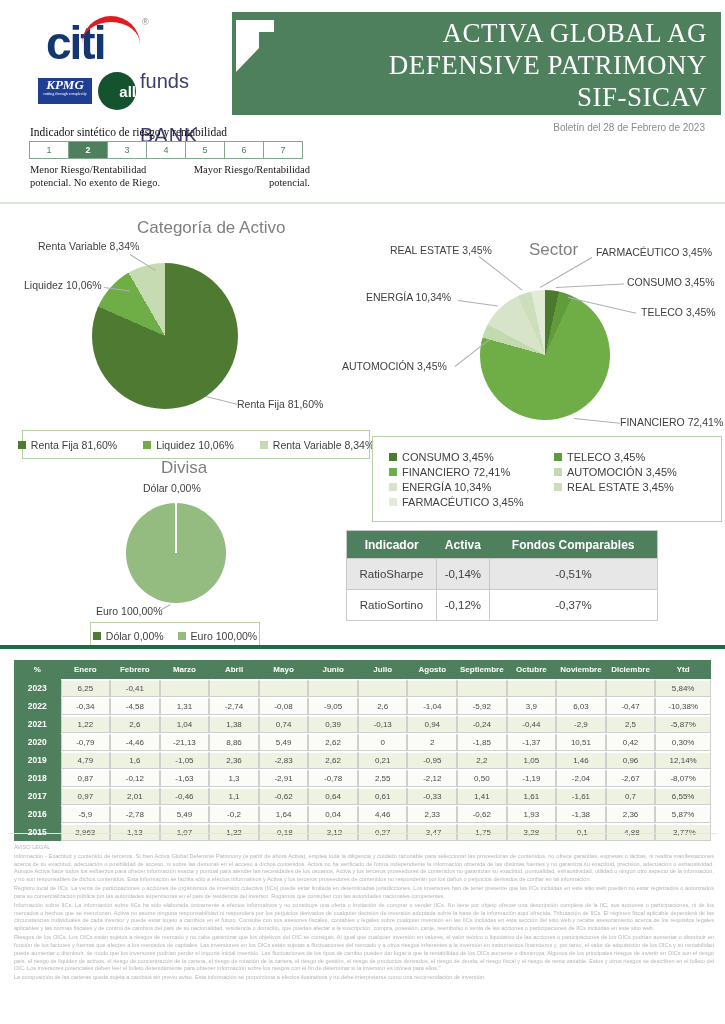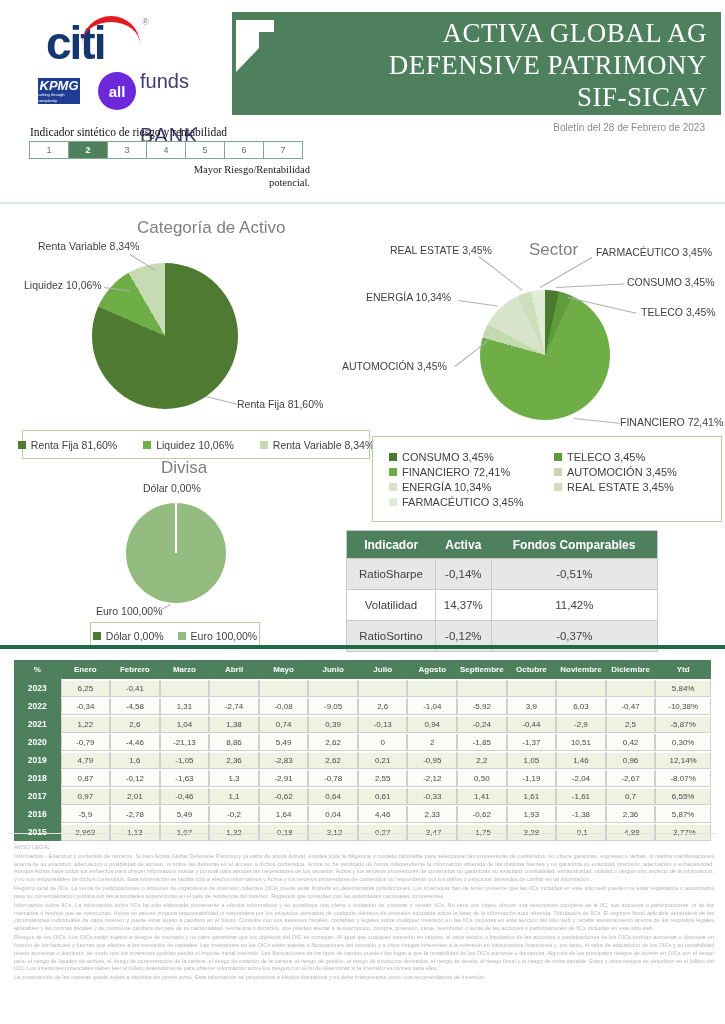--- a/index.html
+++ b/index.html
@@ -5,26 +5,26 @@
   html,body{margin:0;padding:0;background:#fff;}
   #page{position:relative;width:725px;height:1024px;background:#fff;overflow:hidden;
         font-family:"Liberation Sans",sans-serif;color:#3f3f3f;}
 
   
   .citi{position:absolute;left:46px;top:20px;font-size:46px;font-weight:bold;color:#15366F;
         letter-spacing:-2px;line-height:1;}
   .citi-arc{position:absolute;left:36px;top:-4px;width:58px;height:22px;
         border-top:6px solid #E11B22;border-radius:50% 50% 0 0/100% 100% 0 0;}
   .citi-reg{position:absolute;left:96px;top:-2px;font-size:9px;color:#8a8a8a;font-weight:normal;letter-spacing:0;}
-  .kpmg{position:absolute;left:38px;top:78px;width:42px;height:26px;background:#1F3E93;color:#fff;
-        display:flex;flex-direction:column;align-items:center;justify-content:center;}
+  .kpmg{position:absolute;left:38px;top:78px;width:54px;height:26px;background:#1F3E93;color:#fff;
+        display:flex;flex-direction:column;align-items:center;font-family:Liberation Serif, serif;}
   .kpmg .k1{font-size:13px;font-weight:bold;font-style:italic;line-height:1;}
   .kpmg .k2{font-size:4px;line-height:1.4;}
   .af-circle{position:absolute;left:98px;top:72px;width:38px;height:38px;border-radius:50%;
-        background:#6d28d9;color:#fff;display:flex;align-items:center;justify-content:center;
+        background:#14532d;color:#fff;display:flex;align-items:center;justify-content:flex-end;
         font-size:15px;font-weight:bold;}
   .af-text{position:absolute;left:140px;top:72px;color:#3C3D6E;line-height:0.92;}
   .af-text .f1{font-size:20px;}
   .af-text .f2{font-size:20px;letter-spacing:1px;margin-top:36px;}
   .banner{position:absolute;left:232px;top:12px;width:489px;height:103px;background:#4E805E;}
   .banner-flag{position:absolute;left:4px;top:8px;}
   .banner-title{position:absolute;right:14px;top:6px;text-align:right;color:#fff;
         font-family:"Liberation Serif",serif;font-size:27px;line-height:1.18;letter-spacing:0.5px;}
   .bulletin{position:absolute;right:20px;top:122px;font-size:10px;color:#8b8b8b;}
 
@@ -119,20 +119,21 @@
   <div class="risk-label">Indicador sintético de riesgo y rentabilidad</div>
   <div class="risk-scale">
       <div class="rcell">1</div>
       <div class="rcell sel">2</div>
       <div class="rcell">3</div>
       <div class="rcell">4</div>
       <div class="rcell">5</div>
       <div class="rcell">6</div>
       <div class="rcell">7</div>
     </div>
+  <div class="risk-note-left">Menor Riesgo/Rentabilidad potencial. No exento de Riego.</div>
   <div class="risk-note-right">Mayor Riesgo/Rentabilidad potencial.</div>
   <div class="hairline-green"></div>
 
   <div class="chart-title" style="left:120px;top:218px;">Categoría de Activo</div>
   <div class="pie" style="left: 92px; top: 263px; width: 146px; height: 146px; background: conic-gradient(rgb(78, 123, 49) 0%, rgb(78, 123, 49) 81.6%, rgb(111, 174, 71) 81.6%, rgb(111, 174, 71) 91.66%, rgb(199, 219, 178) 91.66%, rgb(199, 219, 178) 100%);"></div>
   <div class="callout" style="left:38px;top:240px;">Renta Variable 8,34%</div>
   <div class="callout" style="left:24px;top:279px;">Liquidez 10,06%</div>
   <div class="callout" style="left:237px;top:398px;">Renta Fija 81,60%</div>
   <div class="lead" style="left:130px;top:254px;width:30px;transform:rotate(32deg);"></div>
   <div class="lead" style="left:104px;top:287px;width:26px;transform:rotate(8deg);"></div>
@@ -225,25 +226,20 @@
           <th>Fondos Comparables</th>
         </tr>
       </thead>
     <tbody>
         <tr>
           <td>RatioSharpe</td>
           <td>-0,14%</td>
           <td>-0,51%</td>
         </tr>
         <tr>
-          <td>Volatilidad</td>
-          <td>14,37%</td>
-          <td>11,42%</td>
-        </tr>
-        <tr>
           <td>RatioSortino</td>
           <td>-0,12%</td>
           <td>-0,37%</td>
         </tr>
       </tbody>
   </table>
 
   <div class="divider-dark"></div>
 
   <table class="mtable">

